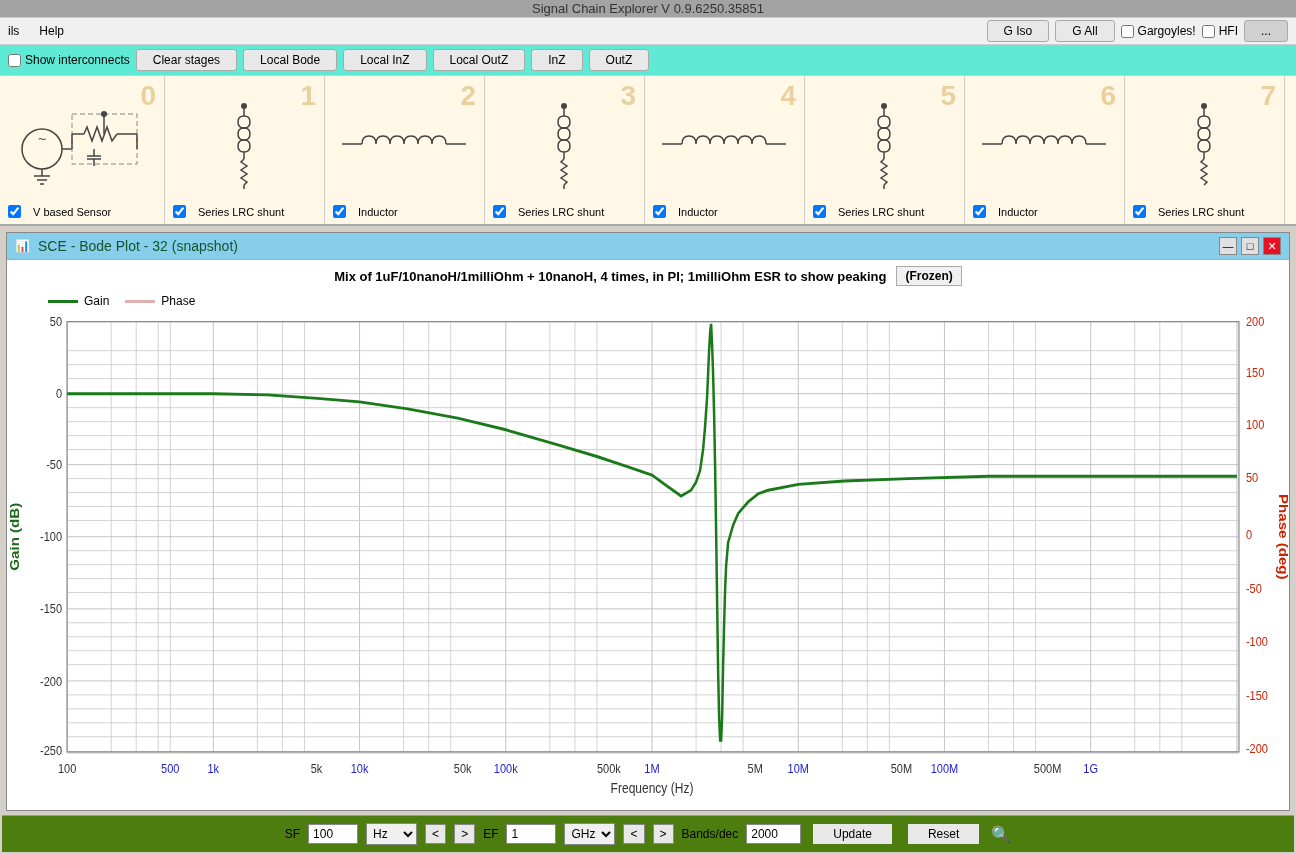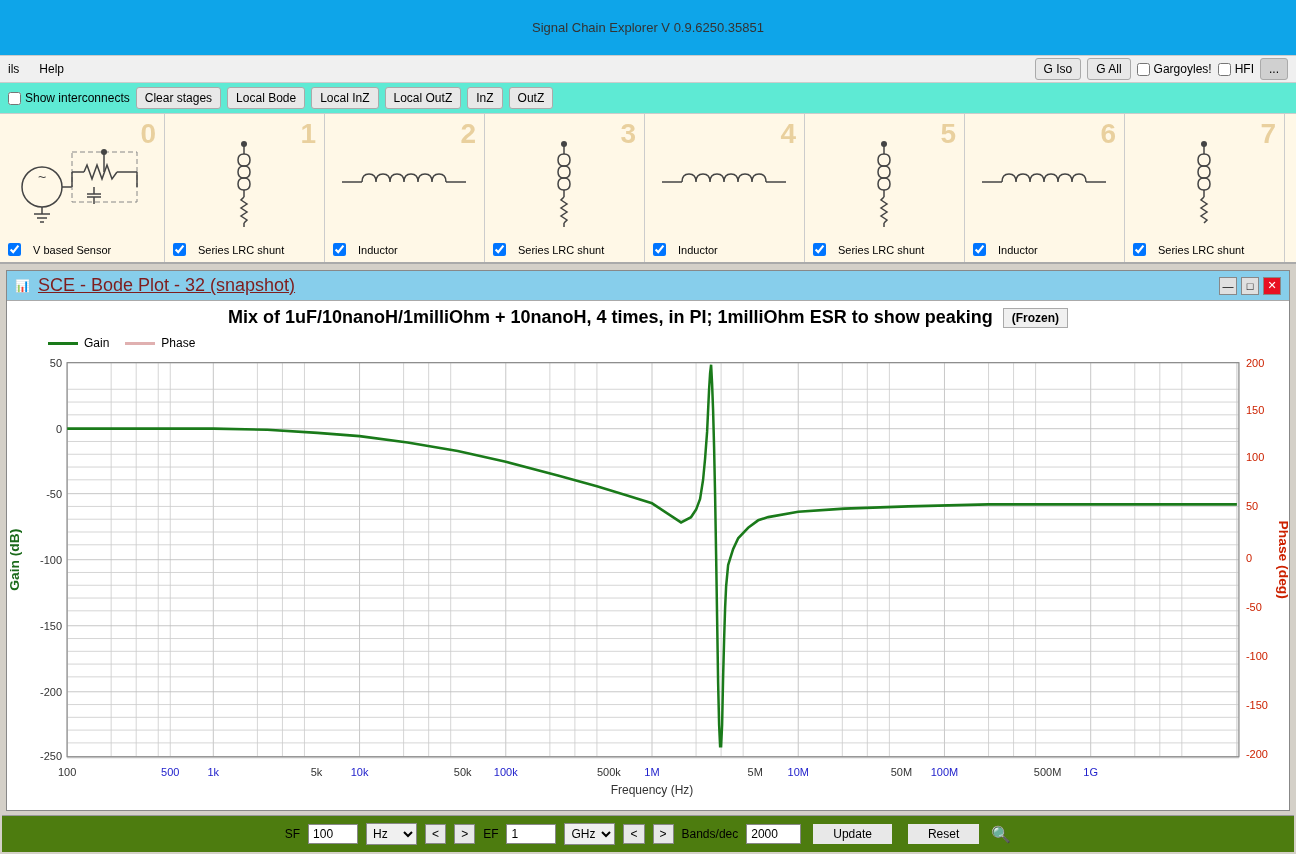--- a/index.html
+++ b/index.html
@@ -1,22 +1,22 @@
 <!DOCTYPE html>
 <html><head>
   <meta charset="utf-8">
   <style>
     * { box-sizing: border-box; margin: 0; padding: 0; }
     body { font-family: Arial, sans-serif; font-size: 12px; background: #d4d0c8; overflow: hidden; width: 1296px; height: 854px; }
     
     
     .title-bar {
-      background: #0ea5e9;
+      background: #a3a3a3;
       text-align: center;
-      padding: 20px;
+      padding: 1px;
       font-size: 13px;
       color: #333;
       border-bottom: 1px solid #ccc;
     }
     
     
     .menu-bar {
       background: #f0f0f0;
       padding: 2px 8px;
       display: flex;
@@ -29,21 +29,21 @@
     
     .toolbar {
       background: #5eead4;
       padding: 4px 8px;
       display: flex;
       align-items: center;
       gap: 6px;
       border-bottom: 1px solid #ccc;
     }
     .toolbar-btn {
-      padding: 3px 8px;
+      padding: 3px 16px;
       background: #e8e8e8;
       border: 1px solid #aaa;
       border-radius: 3px;
       cursor: pointer;
       font-size: 12px;
     }
     .checkbox-label { display: flex; align-items: center; gap: 4px; font-size: 12px; }
     
     
     .stages-container {
@@ -98,21 +98,21 @@
       height: calc(854px - 150px - 80px - 4px);
     }
     .bode-titlebar {
       background: #87CEEB;
       padding: 4px 8px;
       display: flex;
       align-items: center;
       justify-content: space-between;
       border-bottom: 1px solid #aaa;
     }
-    .bode-titlebar-title { font-size: 18px; color: #7f1d1d; text-decoration: underline; }
+    .bode-titlebar-title { font-size: 14px; color: #14532d; }
     .bode-win-controls { display: flex; gap: 4px; }
     .win-btn {
       width: 18px; height: 18px;
       border: 1px solid #888;
       display: flex; align-items: center; justify-content: center;
       cursor: pointer; font-size: 11px; background: #e0e0e0;
     }
     .win-btn.close { background: #e81123; color: white; }
     
     .bode-plot-title {
@@ -425,21 +425,21 @@
           <span class="bode-titlebar-title">SCE - Bode Plot - 32  (snapshot)</span>
         </div>
         <div class="bode-win-controls">
           <div class="win-btn">—</div>
           <div class="win-btn">□</div>
           <div class="win-btn close">✕</div>
         </div>
       </div>
 
       <div class="bode-plot-title">
-        <span style="font-size:18px; font-weight:bold;text-align:right;">Mix of 1uF/10nanoH/1milliOhm + 10nanoH, 4 times, in PI; 1milliOhm ESR to show peaking</span>
+        <span style="font-size:13px; font-weight:bold;text-align:right;">Mix of 1uF/10nanoH/1milliOhm + 10nanoH, 4 times, in PI; 1milliOhm ESR to show peaking</span>
         <span class="frozen-badge">(Frozen)</span>
       </div>
 
       <div class="legend">
         <div class="legend-item">
           <div class="legend-line" style="background:#1a7a1a;"></div>
           <span>Gain</span>
         </div>
         <div class="legend-item">
           <div class="legend-line" style="background:#e0b0b0;"></div>

